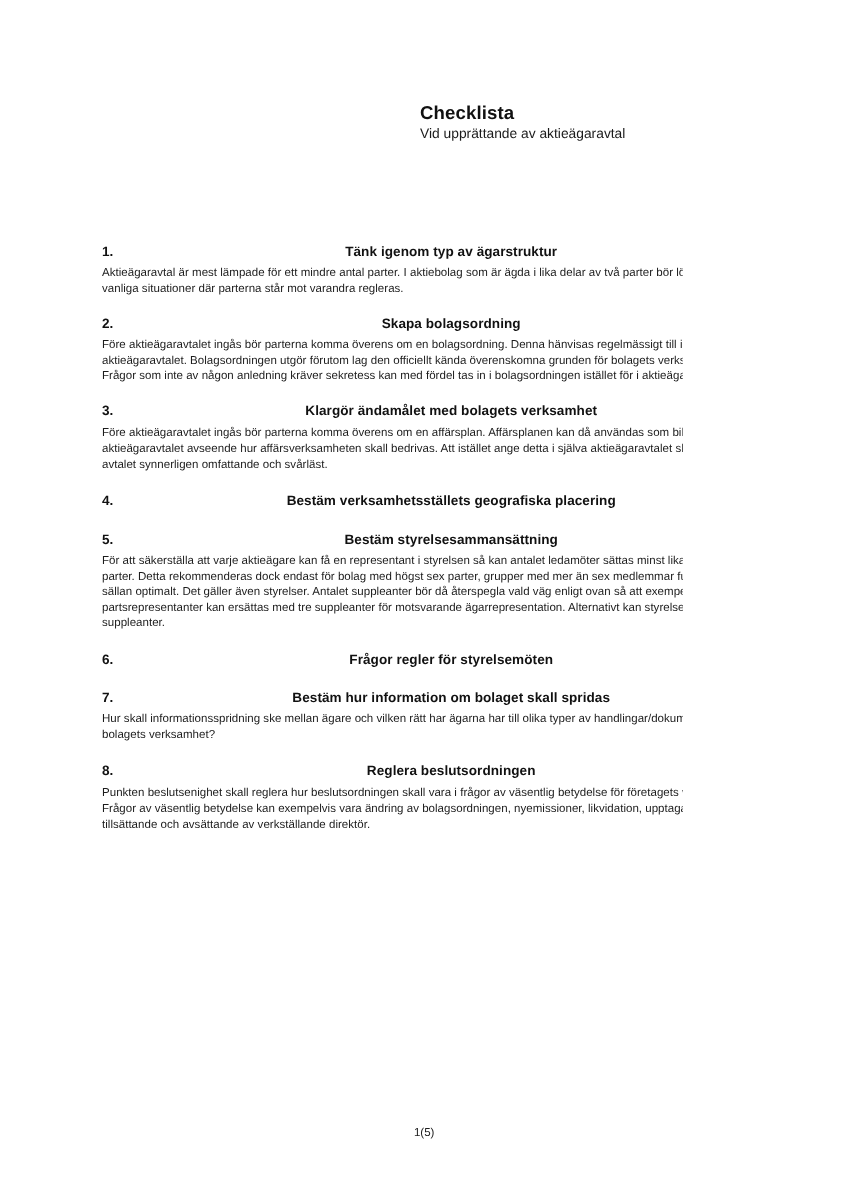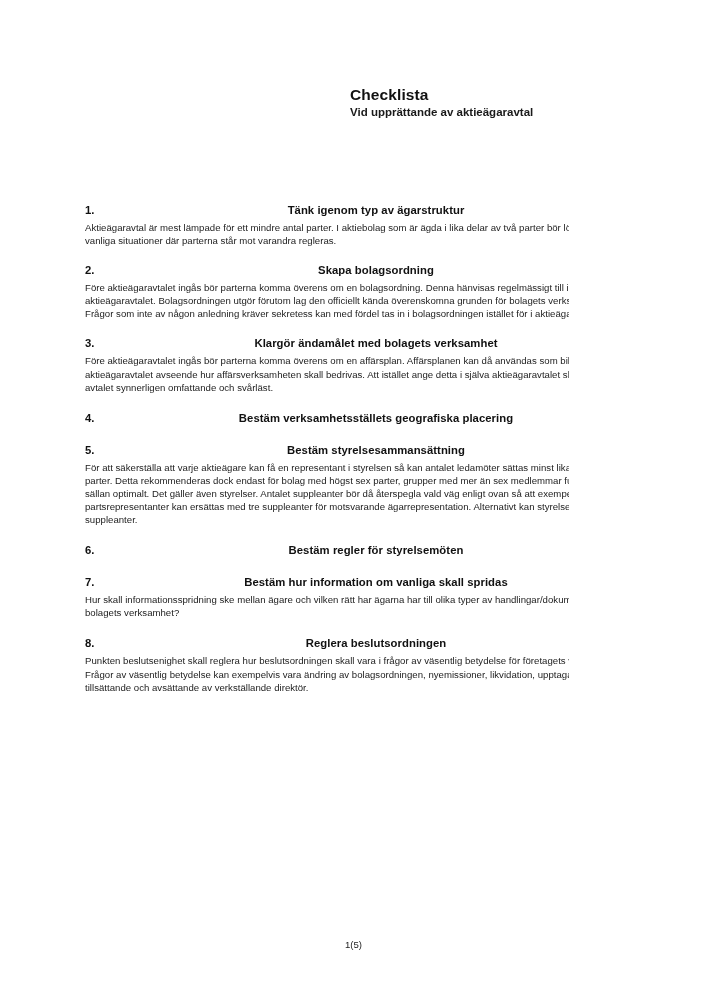--- a/index.html
+++ b/index.html
@@ -33,21 +33,21 @@
   .doc-title {
     font-size: 15.5px;
     font-weight: bold;
     letter-spacing: 0.1px;
     line-height: 18px;
     margin: 0;
     color: #111111;
   }
   .doc-subtitle {
     font-size: 11.5px;
-    font-weight: bold;
+    font-weight: normal;
     line-height: 15px;
     margin: 1px 0 0 0;
     color: #1a1a1a;
   }
   
   .content {
     position: absolute;
     left: 85px;
     top: 203px;
     width: 543px;
@@ -150,28 +150,28 @@
       <div class="section-heading">
         <span class="section-number">5.</span>
         <span class="section-title">Bestäm styrelsesammansättning</span>
       </div>
       <p class="section-body">För att säkerställa att varje aktieägare kan få en representant i styrelsen så kan antalet ledamöter sättas minst lika med antalet parter. Detta rekommenderas dock endast för bolag med högst sex parter, grupper med mer än sex medlemmar fungerar sällan optimalt. Det gäller även styrelser. Antalet suppleanter bör då återspegla vald väg enligt ovan så att exempelvis tre partsrepresentanter kan ersättas med tre suppleanter för motsvarande ägarrepresentation. Alternativt kan styrelsen arbeta utan suppleanter.</p>
     </div>
 
     <div class="section sec-6">
       <div class="section-heading">
         <span class="section-number">6.</span>
-        <span class="section-title">Bestäm regler för styrelsemöten</span>
+        <span class="section-title">Frågor regler för styrelsemöten</span>
       </div>
     </div>
 
     <div class="section sec-7">
       <div class="section-heading">
         <span class="section-number">7.</span>
-        <span class="section-title">Bestäm hur information om vanliga skall spridas</span>
+        <span class="section-title">Bestäm hur information om bolaget skall spridas</span>
       </div>
       <p class="section-body">Hur skall informationsspridning ske mellan ägare och vilken rätt har ägarna har till olika typer av handlingar/dokument rörande bolagets verksamhet?</p>
     </div>
 
     <div class="section sec-8">
       <div class="section-heading">
         <span class="section-number">8.</span>
         <span class="section-title">Reglera beslutsordningen</span>
       </div>
       <p class="section-body">Punkten beslutsenighet skall reglera hur beslutsordningen skall vara i frågor av väsentlig betydelse för företagets verksamhet. Frågor av väsentlig betydelse kan exempelvis vara ändring av bolagsordningen, nyemissioner, likvidation, upptagande av lån, tillsättande och avsättande av verkställande direktör.</p>

